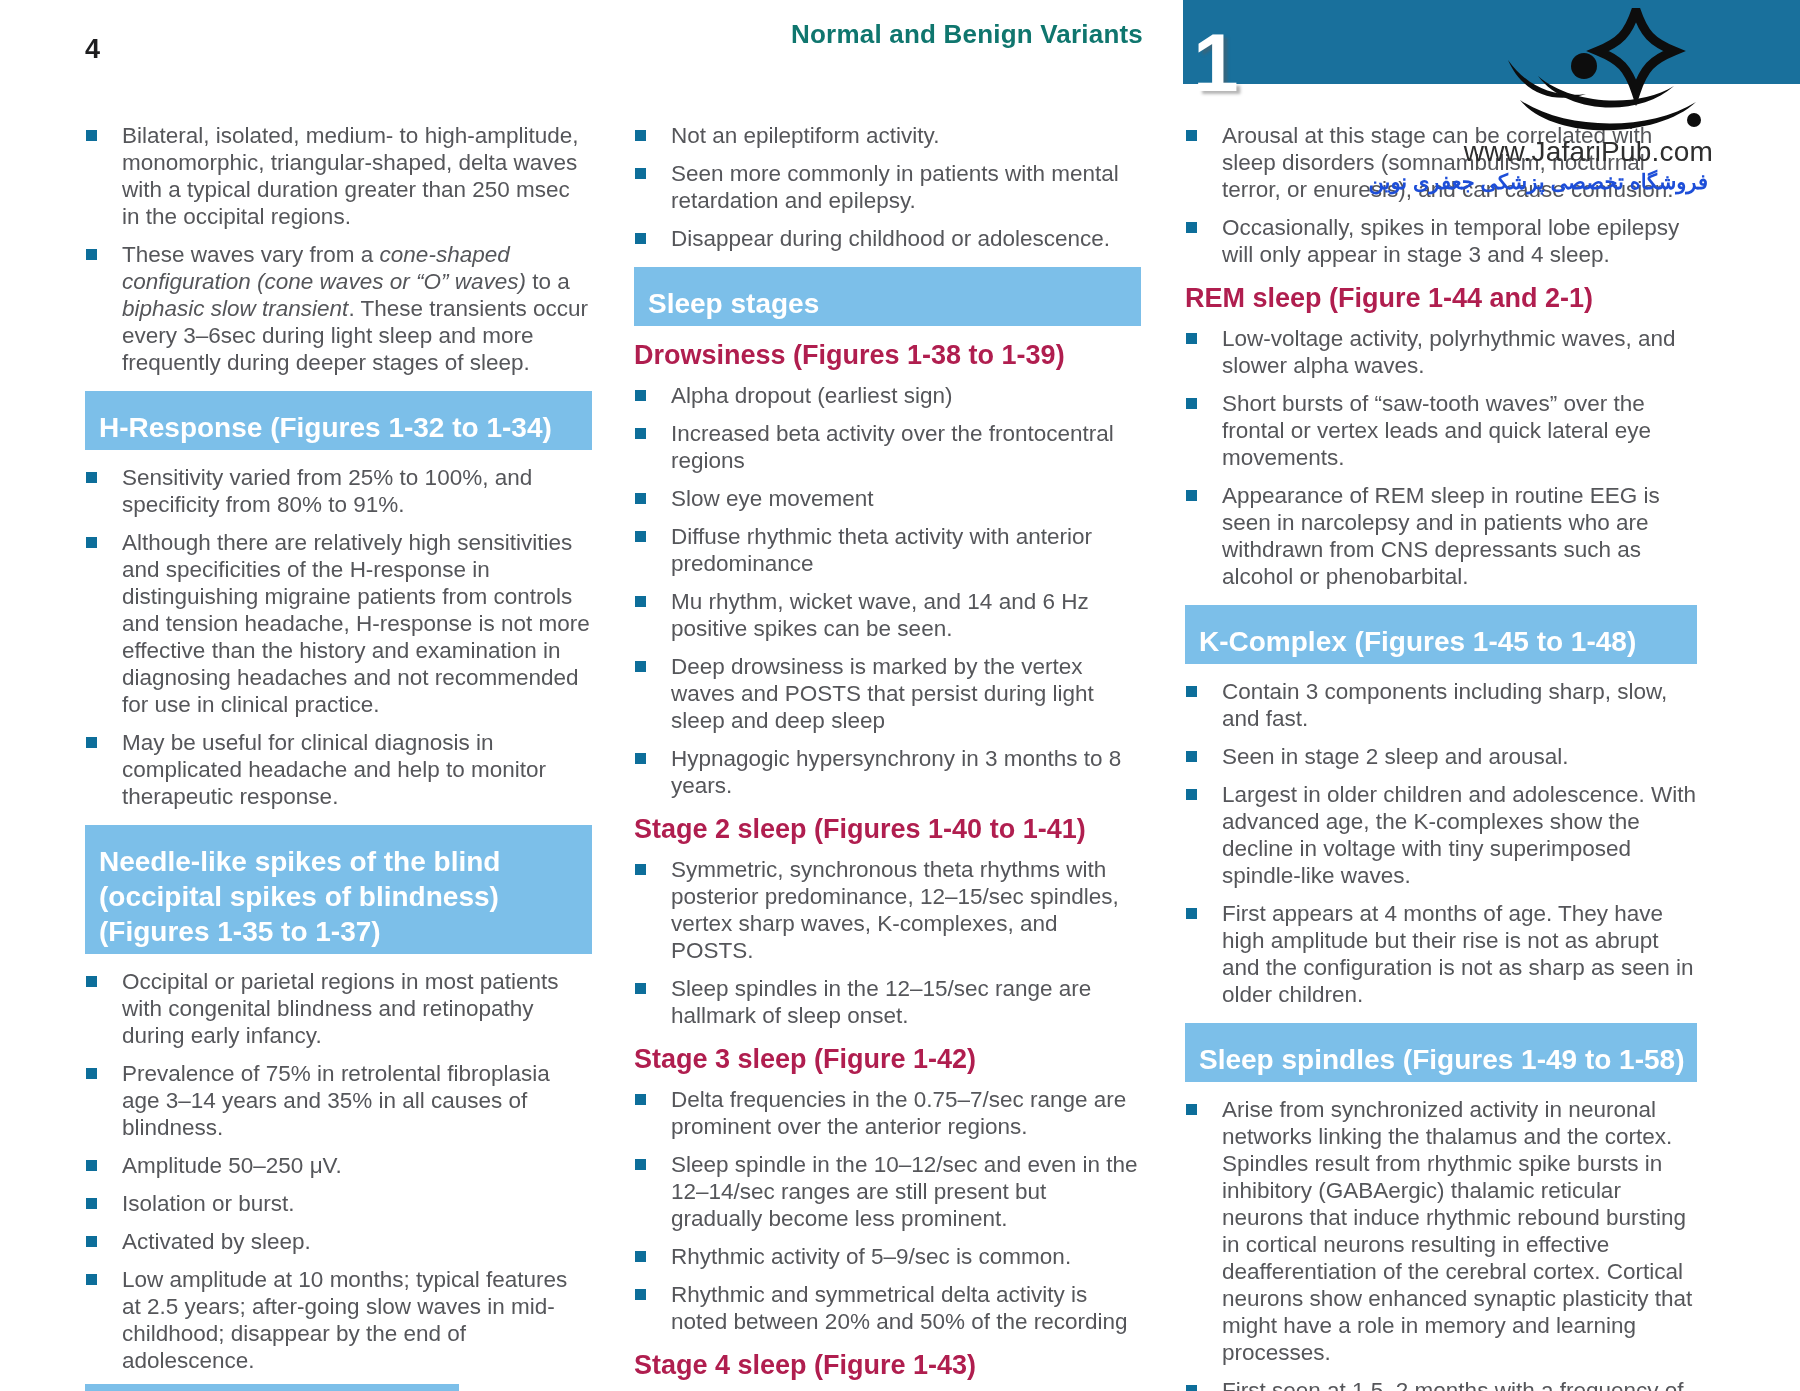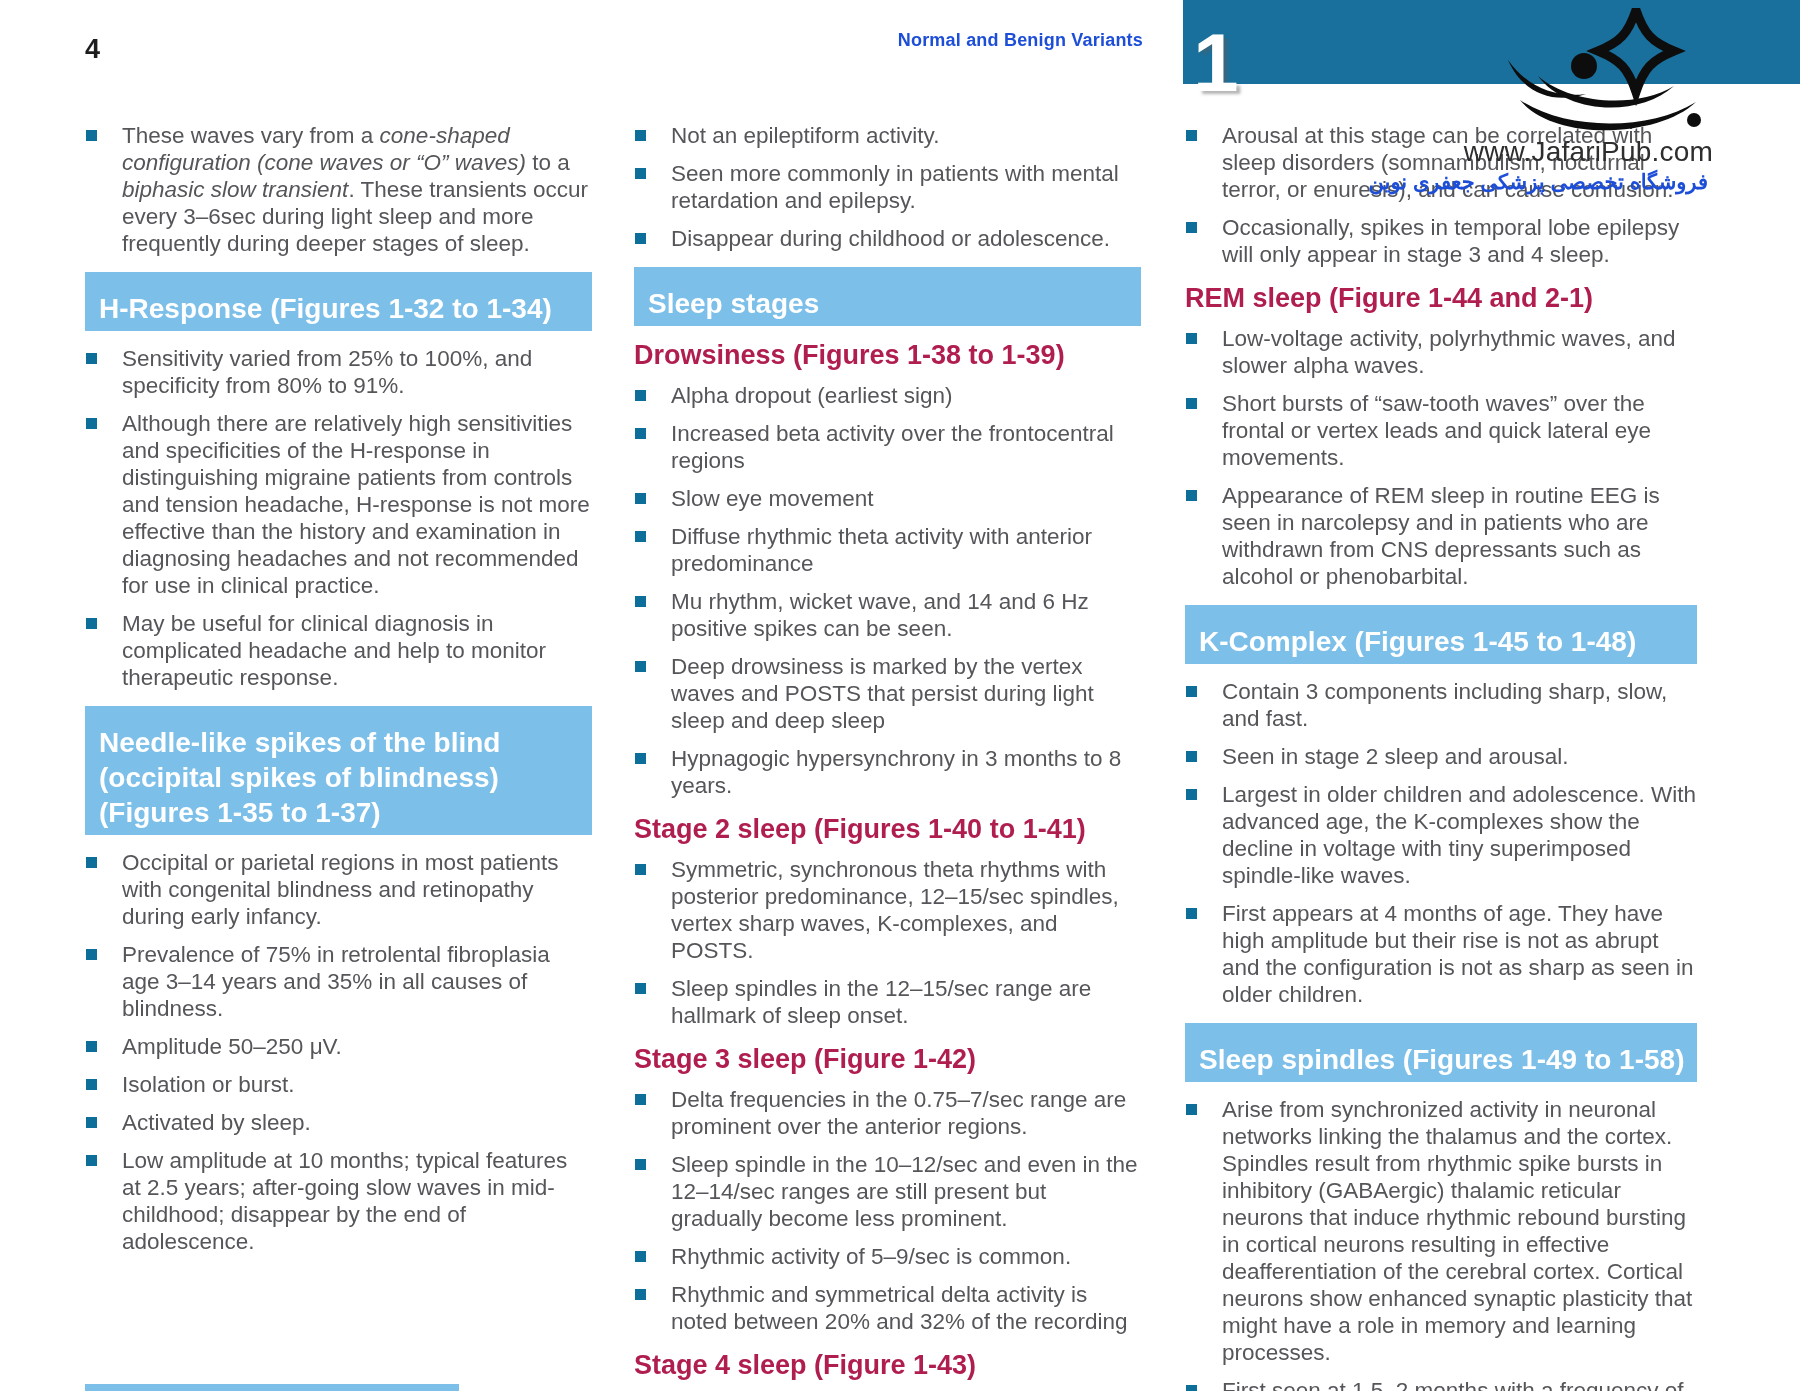--- a/index.html
+++ b/index.html
@@ -6,21 +6,21 @@
   .page{
     position:relative;
     width:1800px;height:1391px;
     background:#fff;
     font-family:"Liberation Sans",sans-serif;
     color:#55565a;
     overflow:hidden;
   }
   
   .pagenum{position:absolute;left:85px;top:34px;font-size:27px;font-weight:bold;color:#1d1d1f;}
-  .runtitle{position:absolute;right:657px;top:30px;font-size:18px;font-weight:bold;color:#1d4ed8;letter-spacing:.2px;}
+  .runtitle{position:absolute;right:657px;top:19px;font-size:26px;font-weight:bold;color:#0f766e;letter-spacing:.2px;}
   .chapterbar{position:absolute;left:1183px;top:0;width:617px;height:84px;background:var(--teal,#19709c);}
   .chapternum{
     position:absolute;left:1193px;top:22px;
     font-size:82px;line-height:82px;font-weight:bold;color:#ffffff;
     text-shadow:4px 3px 3px rgba(90,90,90,.45);
     z-index:3;
   }
   
   .wm{position:absolute;z-index:5;}
   .wm-orn{left:1498px;top:8px;width:208px;height:132px;}
@@ -66,20 +66,24 @@
     <path d="M22 92 C66 122 150 124 198 94 C160 130 56 134 22 92 Z" fill="#0d0d0d"></path>
     <circle cx="196" cy="112" r="7" fill="#0d0d0d"></circle>
   </svg>
   <div class="wm wm-url">www.JafariPub.com</div>
   <div class="wm wm-fa">فروشگاه تخصصی پزشکی جعفری نوین</div>
 
   <div class="col" id="col1">
       <div class="group">
         <div class="bullet">
           <span class="marker"></span>
+          <span class="btext"><span>Bilateral, isolated, medium- to high-amplitude, monomorphic, triangular-shaped, delta waves with a typical duration greater than 250 msec in the occipital regions.</span></span>
+        </div>
+        <div class="bullet">
+          <span class="marker"></span>
           <span class="btext"><span>These waves vary from a </span><i>cone-shaped configuration (cone waves or “O” waves)</i><span> to a </span><i>biphasic slow transient</i><span>. These transients occur every 3–6sec during light sleep and more frequently during deeper stages of sleep.</span></span>
         </div>
       </div>
       <div class="band">H-Response (Figures 1-32 to 1-34)</div>
       <div class="group">
         <div class="bullet">
           <span class="marker"></span>
           <span class="btext"><span>Sensitivity varied from 25% to 100%, and specificity from 80% to 91%.</span></span>
         </div>
         <div class="bullet">
@@ -188,21 +192,21 @@
         <div class="bullet">
           <span class="marker"></span>
           <span class="btext"><span>Sleep spindle in the 10–12/sec and even in the 12–14/sec ranges are still present but gradually become less prominent.</span></span>
         </div>
         <div class="bullet">
           <span class="marker"></span>
           <span class="btext"><span>Rhythmic activity of 5–9/sec is common.</span></span>
         </div>
         <div class="bullet">
           <span class="marker"></span>
-          <span class="btext"><span>Rhythmic and symmetrical delta activity is noted between 20% and 32% of the recording</span></span>
+          <span class="btext"><span>Rhythmic and symmetrical delta activity is noted between 20% and 50% of the recording</span></span>
         </div>
       </div>
       <div class="sub">Stage 4 sleep (Figure 1-43)</div>
       <div class="group">
         <div class="bullet">
           <span class="marker"></span>
           <span class="btext"><span>Over 50% of the recording is delta rhythm.</span></span>
         </div>
       </div>
     </div>

